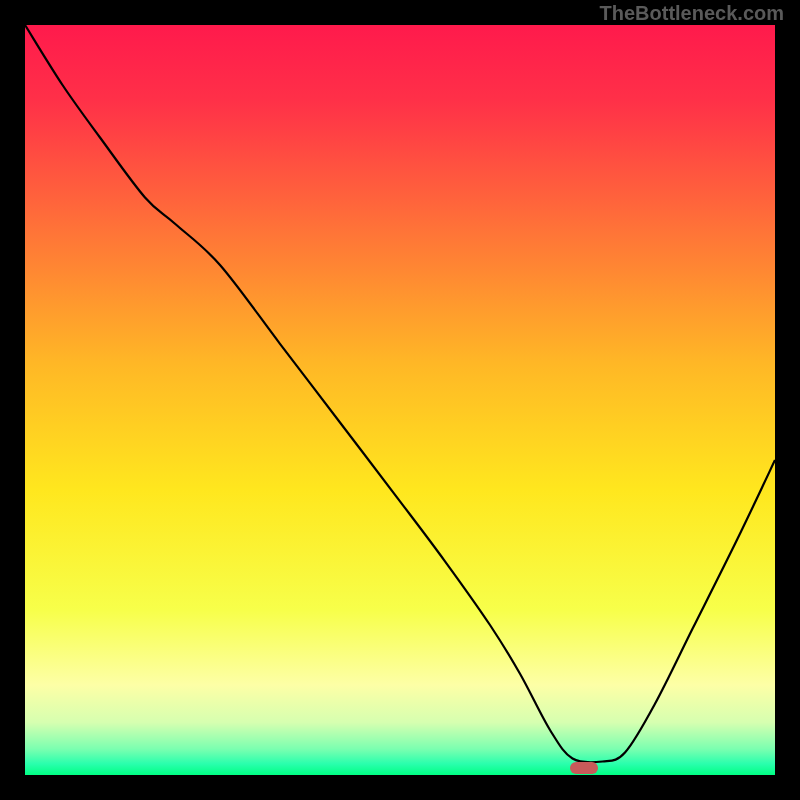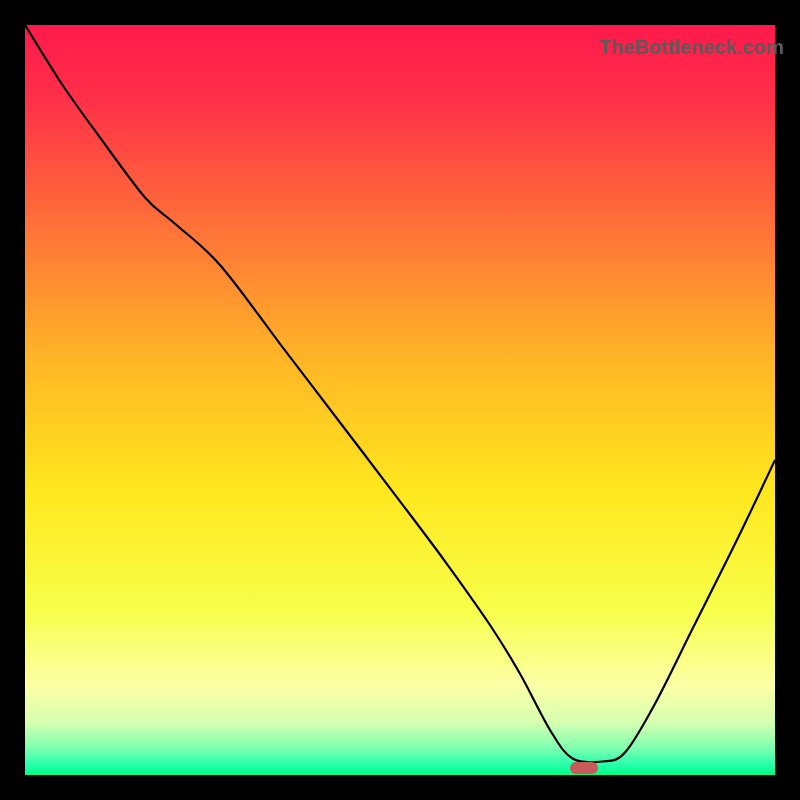--- a/index.html
+++ b/index.html
@@ -12,21 +12,20 @@
     font-family: Arial, Helvetica, sans-serif;
   }
   .watermark {
     position: absolute;
     top: 2px;
     right: 16px;
     color: #5a5a5a;
     font-size: 20px;
     font-weight: bold;
     z-index: 10;
-    margin-top: 34px;
   }
   .plot-area {
     position: absolute;
     left: 25px;
     top: 25px;
     width: 750px;
     height: 750px;
     overflow: hidden;
   }
   .marker {

